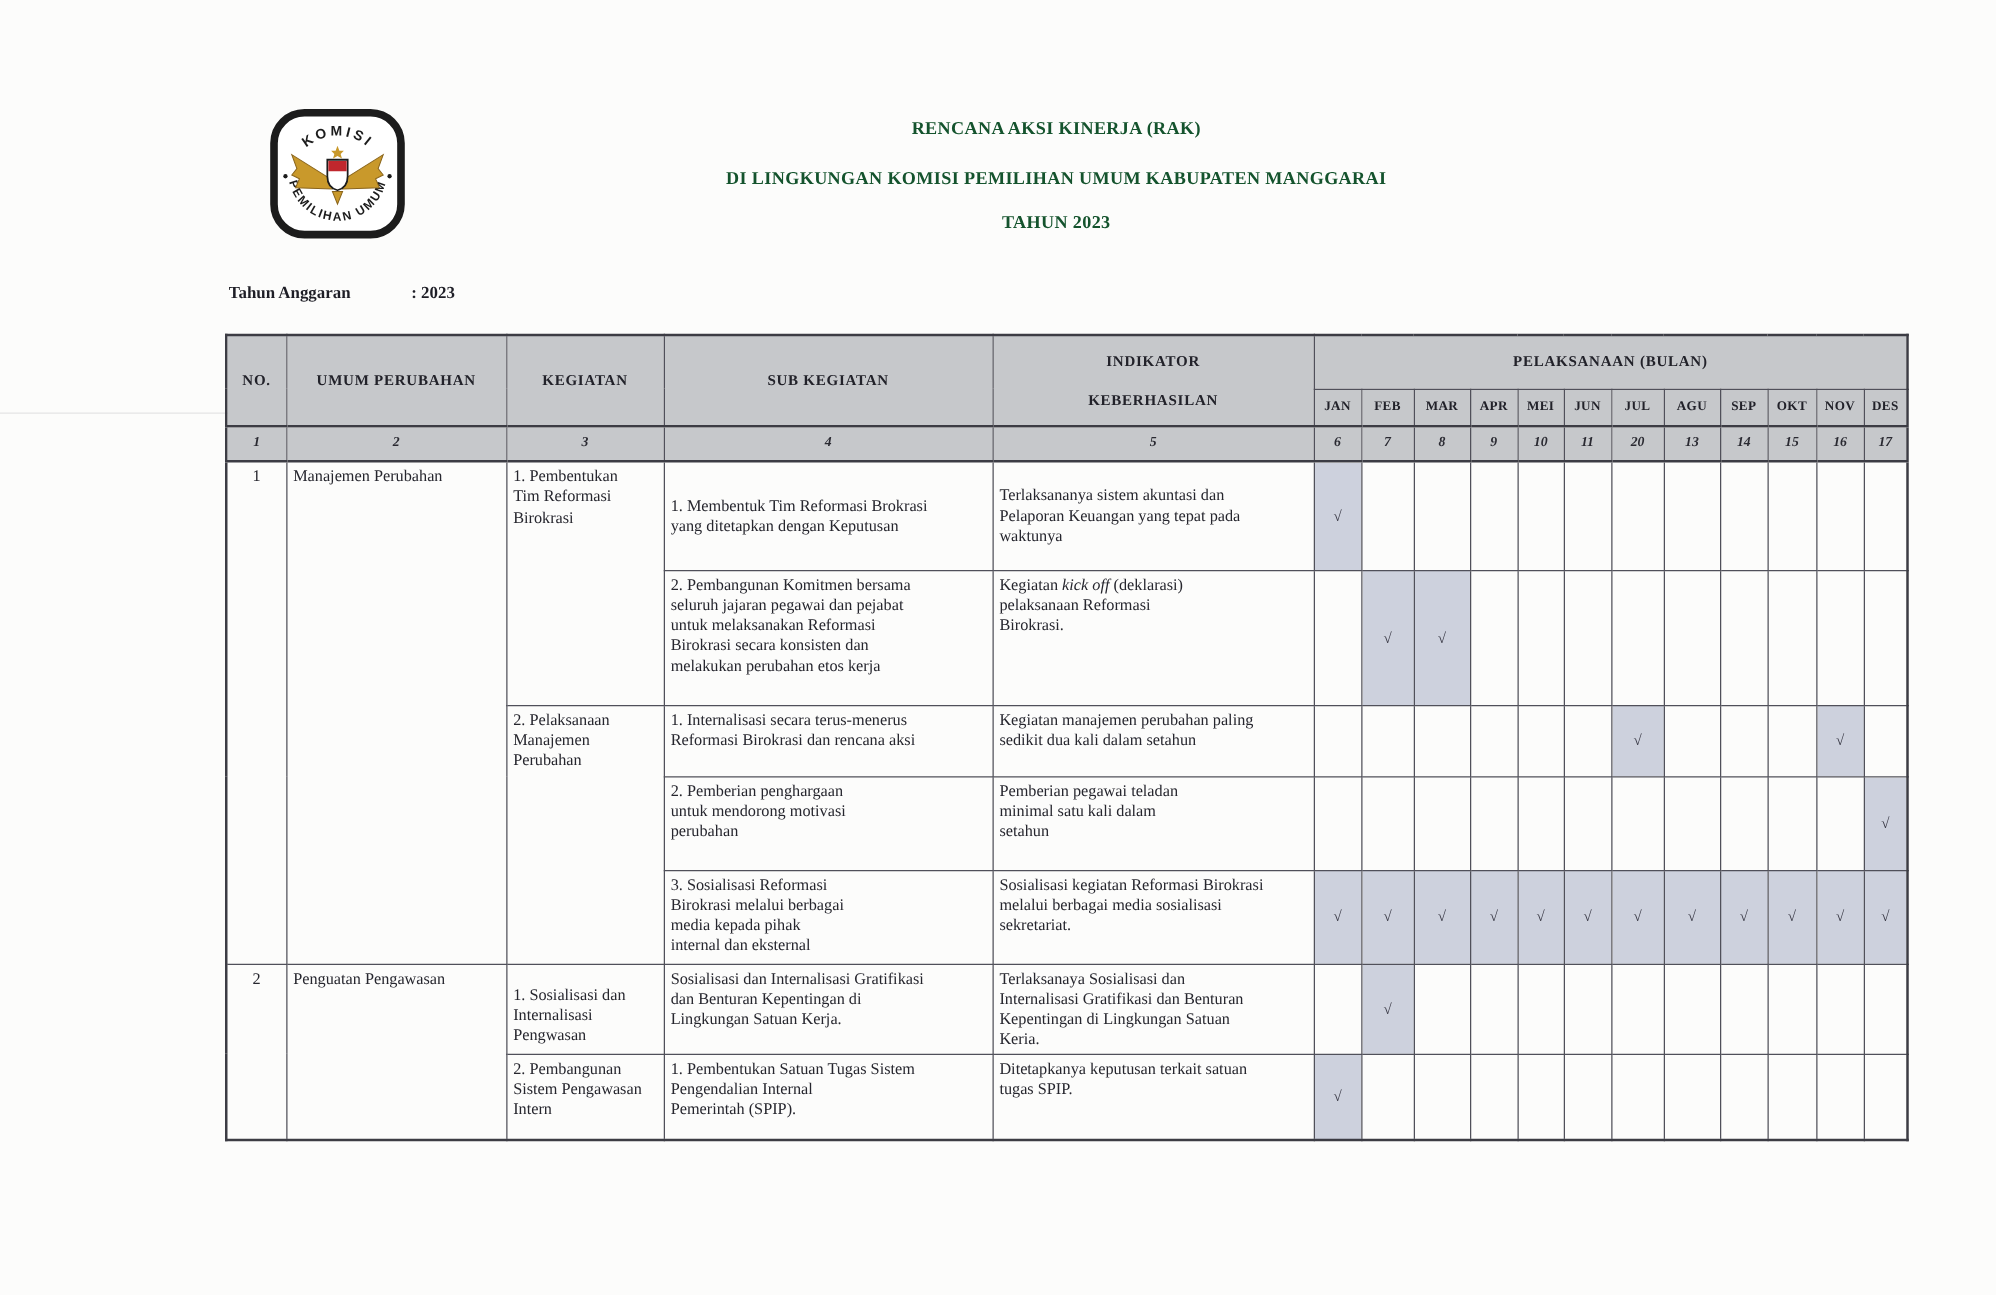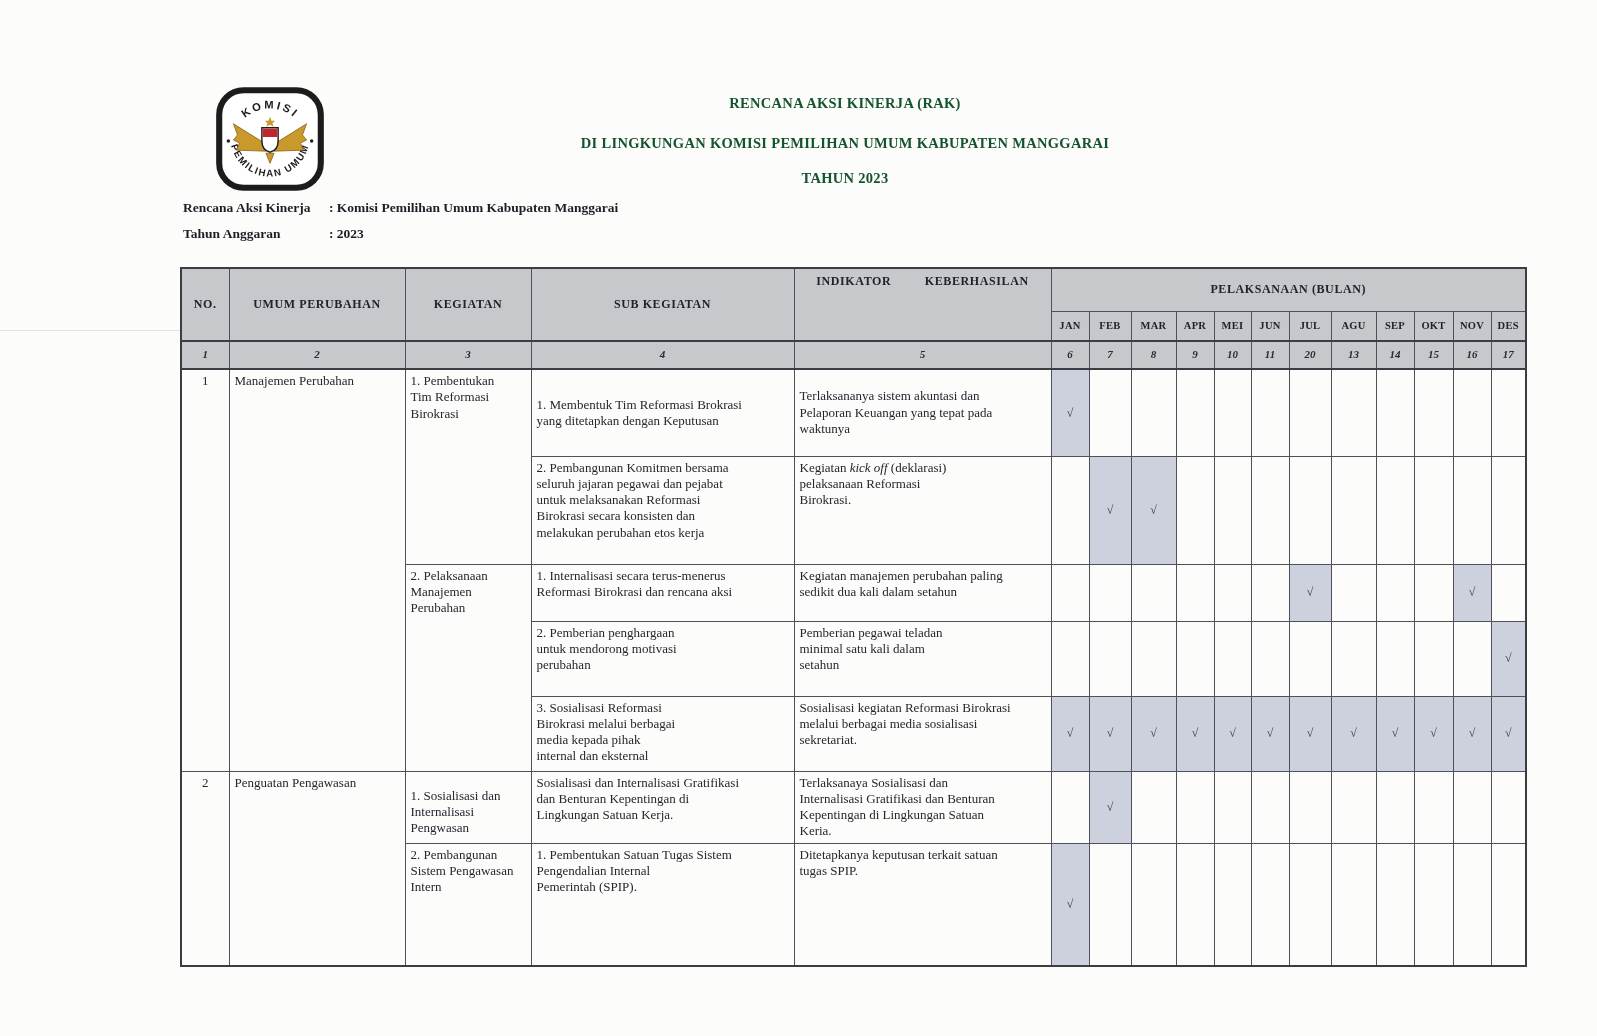--- a/index.html
+++ b/index.html
@@ -25,21 +25,21 @@
   td,th{border:1px solid #50505a;padding:3px 5px;vertical-align:top;
         font-size:13px;line-height:1.25;white-space:pre-line;overflow:hidden;}
   table{border:2px solid #3c3c44;}
   .hdr{background:#c6c8cb;font-weight:bold;text-align:center;vertical-align:middle;
        font-size:12px;letter-spacing:.6px;white-space:normal;color:#22222a;}
   .hdr-month{background:#c6c8cb;font-weight:bold;text-align:center;vertical-align:middle;
        font-size:10.5px;letter-spacing:.3px;padding:2px 0;color:#22222a;}
   .numrow td{background:#c6c8cb;font-style:italic;font-weight:bold;text-align:center;
        vertical-align:middle;font-size:11px;padding:2px 0;border-top:2px solid #3c3c44;
        border-bottom:2px solid #3c3c44;color:#2a2a32;}
-  .ind-split{display:flex;justify-content:space-around;height:62px;}
+  .ind-split{display:flex;flex-direction:column;justify-content:space-around;height:62px;}
   .no-cell{text-align:center;}
   .m{text-align:center;vertical-align:middle;padding:0;}
   .chk{background:#cdd1dd;}
   .chk span{font-size:12px;color:#3a3a46;} .vmid{vertical-align:middle;}
   .pad-top{padding-top:16px;}
   .it{font-style:italic;}
 </style>
 </head>
 <body>
 
@@ -67,24 +67,20 @@
     <path d="M 55.8,42 h 14.4 v 8 h -14.4 Z" fill="#c0272d"></path>
     <polygon points="59,66 67,66 63,76" fill="#c9992b" stroke="#8a651c" stroke-width="0.8"></polygon>
   </svg>
 
   <div class="titles">
     <div class="title-line t1">RENCANA AKSI KINERJA (RAK)</div>
     <div class="title-line t2">DI LINGKUNGAN KOMISI PEMILIHAN UMUM KABUPATEN MANGGARAI</div>
     <div class="title-line t3">TAHUN 2023</div>
   </div>
 
-  <div class="meta m1">
-    <span class="lbl">Rencana Aksi Kinerja</span>
-    <span>: Komisi Pemilihan Umum Kabupaten Manggarai</span>
-  </div>
   <div class="meta m2">
     <span class="lbl">Tahun Anggaran</span>
     <span>: 2023</span>
   </div>
 
   <div class="fold-line"></div>
 
   <div class="tablewrap">
   <table>
     <colgroup>
@@ -290,21 +286,21 @@
       <td class="m"></td>
             <td class="m"></td>
       <td class="m"></td>
             <td class="m"></td>
       <td class="m"></td>
             <td class="m"></td>
       <td class="m"></td>
             <td class="m"></td>
     </tr>
 
-    <tr style="height:123px">
+    <tr style="height:69px">
       <td>2. Pembangunan
 Sistem Pengawasan
 Intern</td>
       <td>1. Pembentukan Satuan Tugas Sistem
 Pengendalian Internal
 Pemerintah (SPIP).</td>
       <td>Ditetapkanya keputusan terkait satuan
 tugas SPIP.</td>
       <td class="m chk"><span>√</span></td>
       <td class="m"></td>

